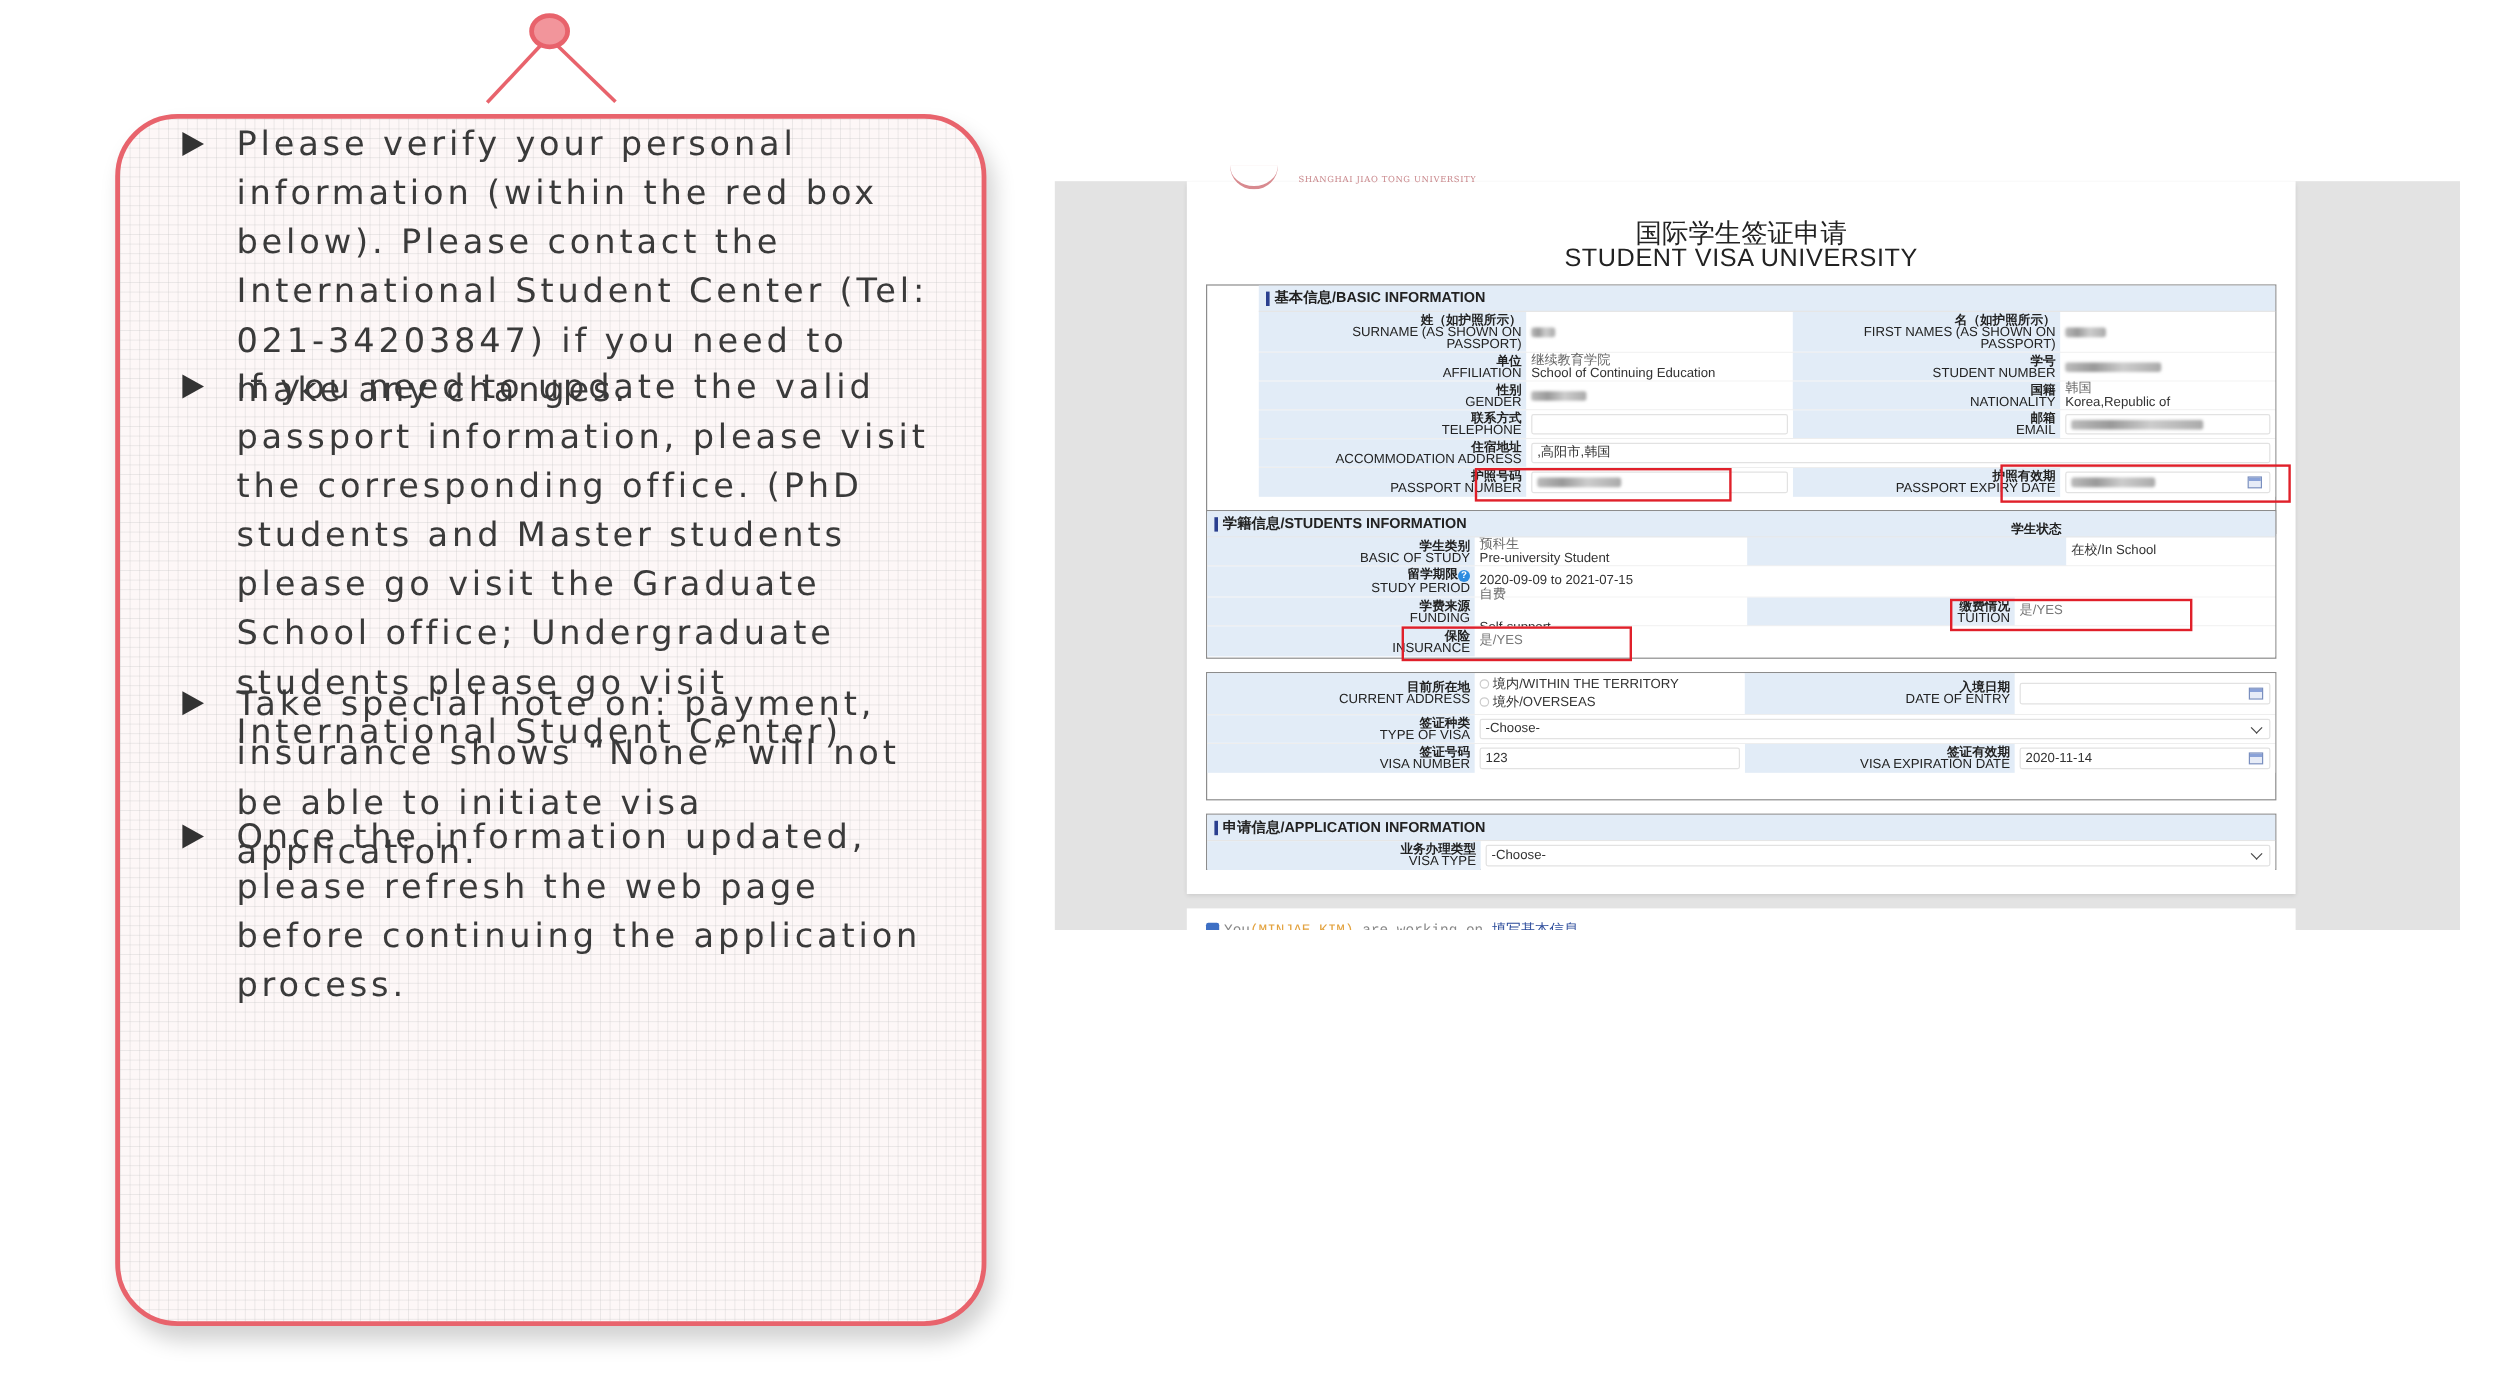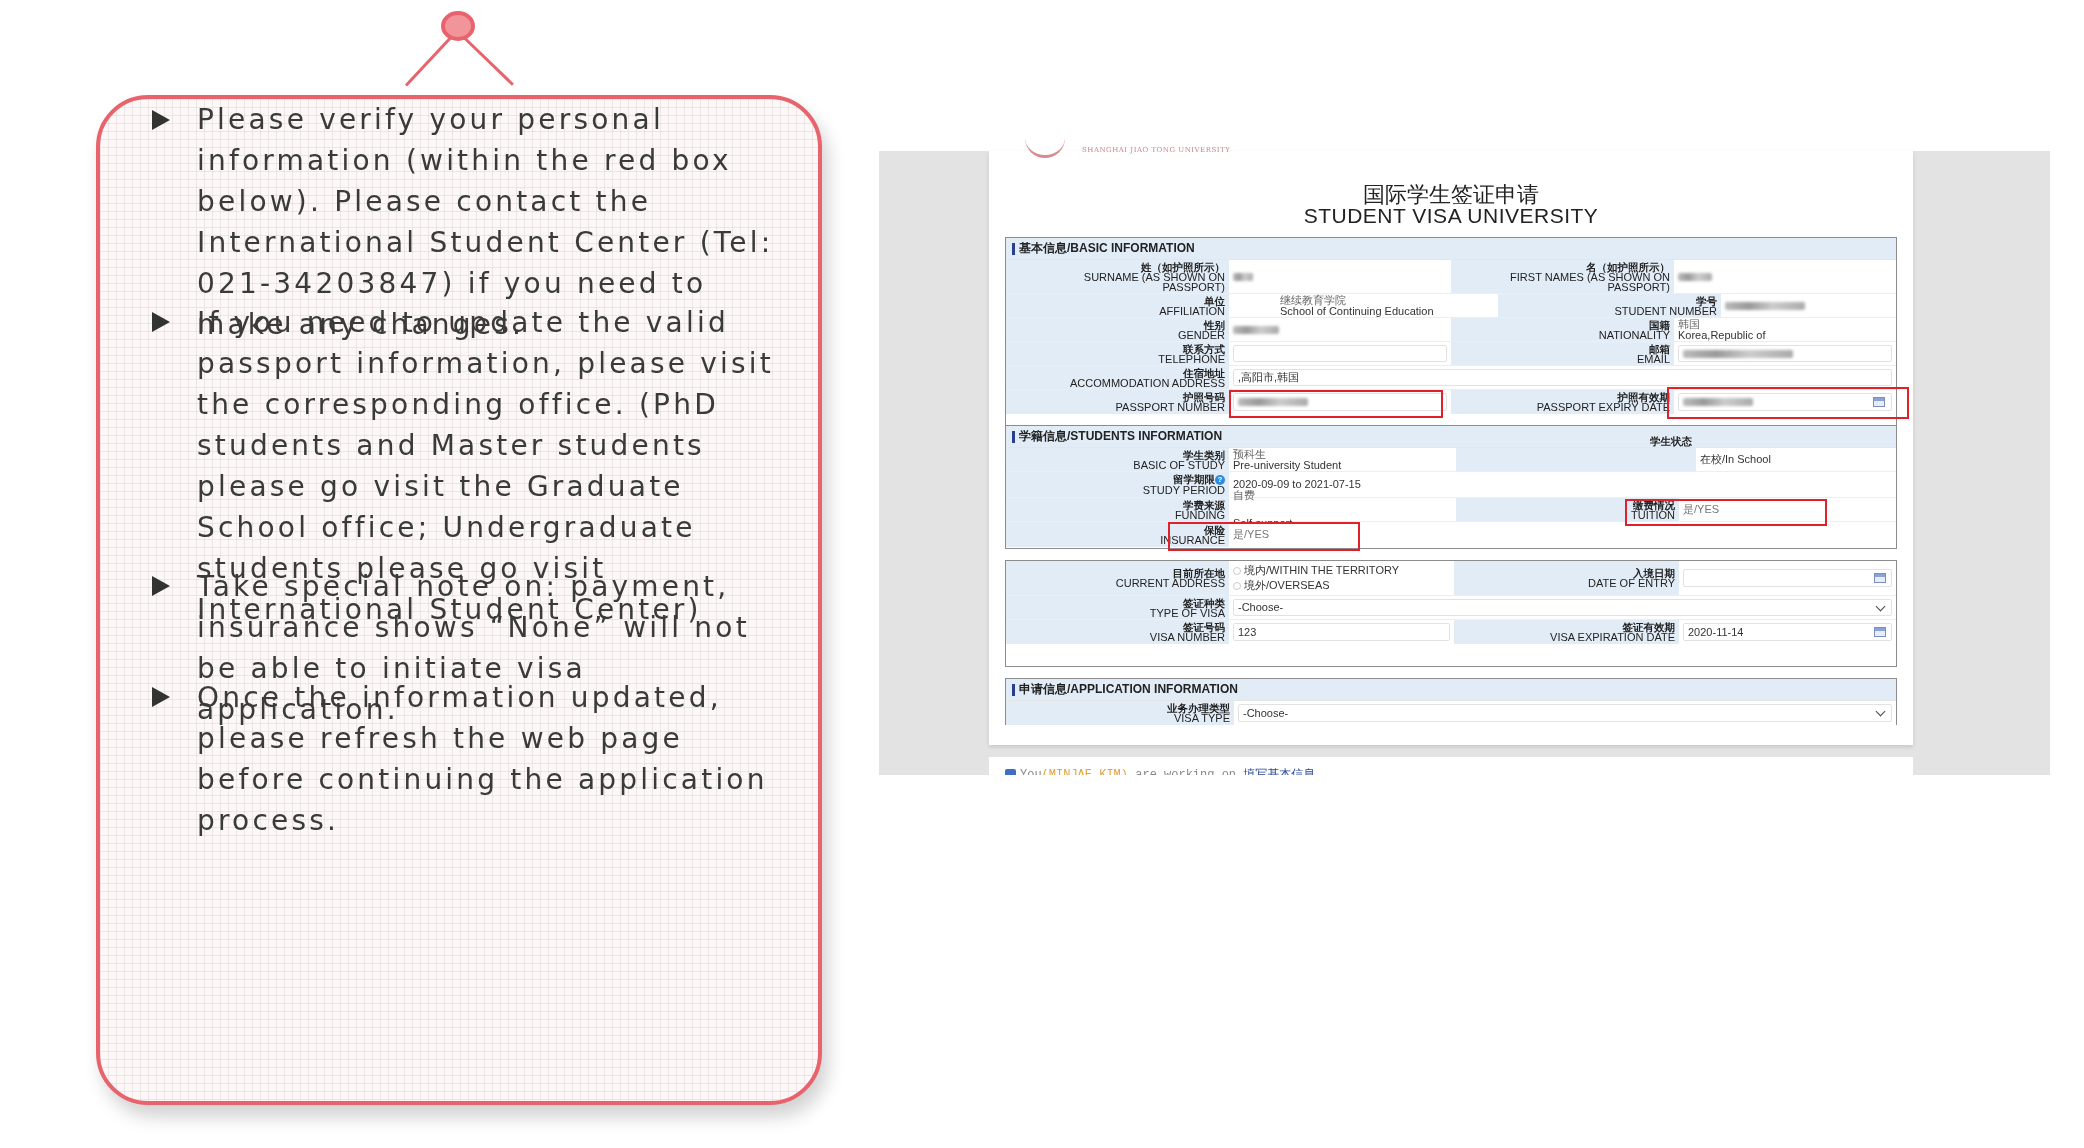--- a/index.html
+++ b/index.html
@@ -75,21 +75,21 @@
 <div class="gray-bg"></div>
 <div class="paper"></div>
 <div class="paper2"></div>
 
 <div class="logo-seal"></div>
 <div class="logo-text">SHANGHAI JIAO TONG UNIVERSITY</div>
 
 <div class="title-cn">国际学生签证申请</div>
 <div class="title-en">STUDENT VISA UNIVERSITY</div>
 
-<div class="section" style="top:237px; height:208px;">
+<div class="section" style="top:237px; height:208px;padding-left:43px;">
   <div class="sec-head">
       <span class="sec-bar"></span>
       <span>基本信息/BASIC INFORMATION</span>
     </div>
   <div class="row" style="height:34px;">
     <div class="lbl" style="width:223px;">
         <span class="cn">姓（如护照所示）</span>
         <span style="padding-left:60px;">SURNAME (AS SHOWN ON PASSPORT)</span>
       </div>
     <div class="val" style="width:222px;">
@@ -101,21 +101,21 @@
       </div>
     <div class="val" style="flex:1;">
         <span class="blur" style="width:34px;"></span>
       </div>
   </div>
   <div class="row" style="height:24px;">
     <div class="lbl" style="width:223px;">
         <span class="cn">单位</span>
         <span>AFFILIATION</span>
       </div>
-    <div class="val" style="width:222px;margin-left:47px;">
+    <div class="val" style="width:222px;">
         <span style="color:#666;">继续教育学院</span>
         <span>School of Continuing Education</span>
       </div>
     <div class="lbl" style="width:223px;">
         <span class="cn">学号</span>
         <span>STUDENT NUMBER</span>
       </div>
     <div class="val" style="flex:1;">
         <span class="blur" style="width:80px;"></span>
       </div>
@@ -196,21 +196,21 @@
     </div>
   <div class="row" style="height:24px;">
     <div class="lbl" style="width:223px;">
         <span class="cn">学生类别</span>
         <span>BASIC OF STUDY</span>
       </div>
     <div class="val" style="width:227px;">
         <span style="color:#666;">预科生</span>
         <span>Pre-university Student</span>
       </div>
-    <div class="lbl" style="width:240px;gap:28px;">
+    <div class="lbl" style="width:266px;gap:28px;">
         <span class="cn">学生状态</span>
         <span>STUDENT STATUS</span>
       </div>
     <div class="val" style="flex:1;">在校/In School</div>
   </div>
   <div class="row" style="height:26px;">
     <div class="lbl" style="width:223px;">
         <span class="cn"><span>留学期限</span><span class="help-icon">?</span></span>
         <span>STUDY PERIOD</span>
       </div>

